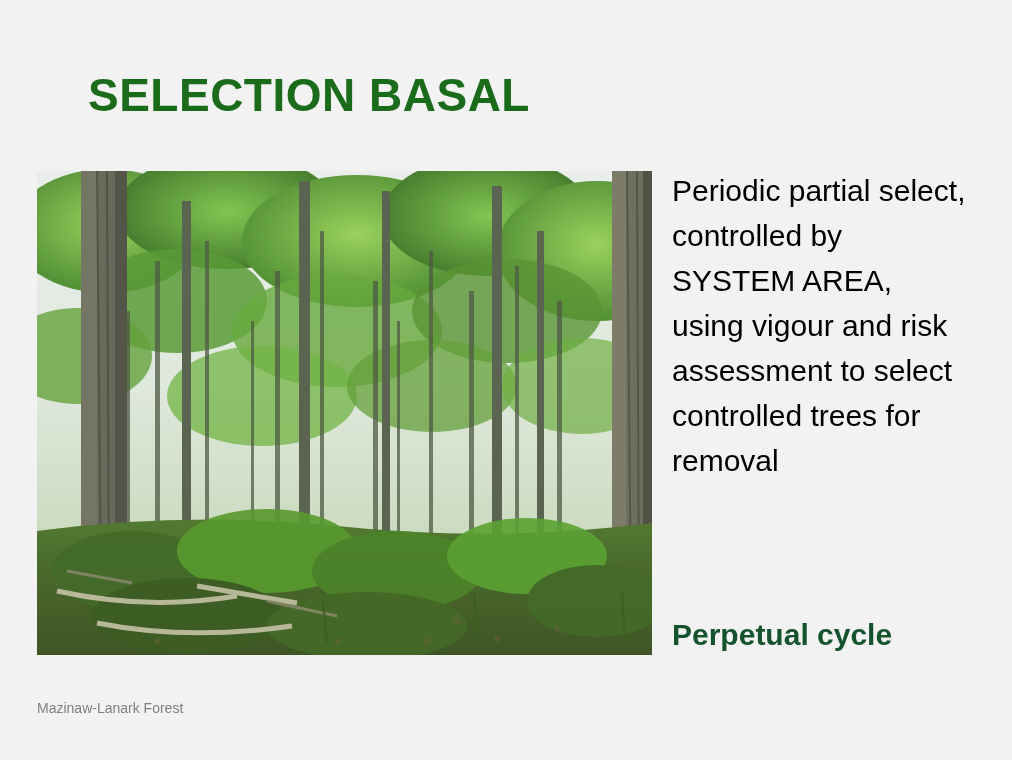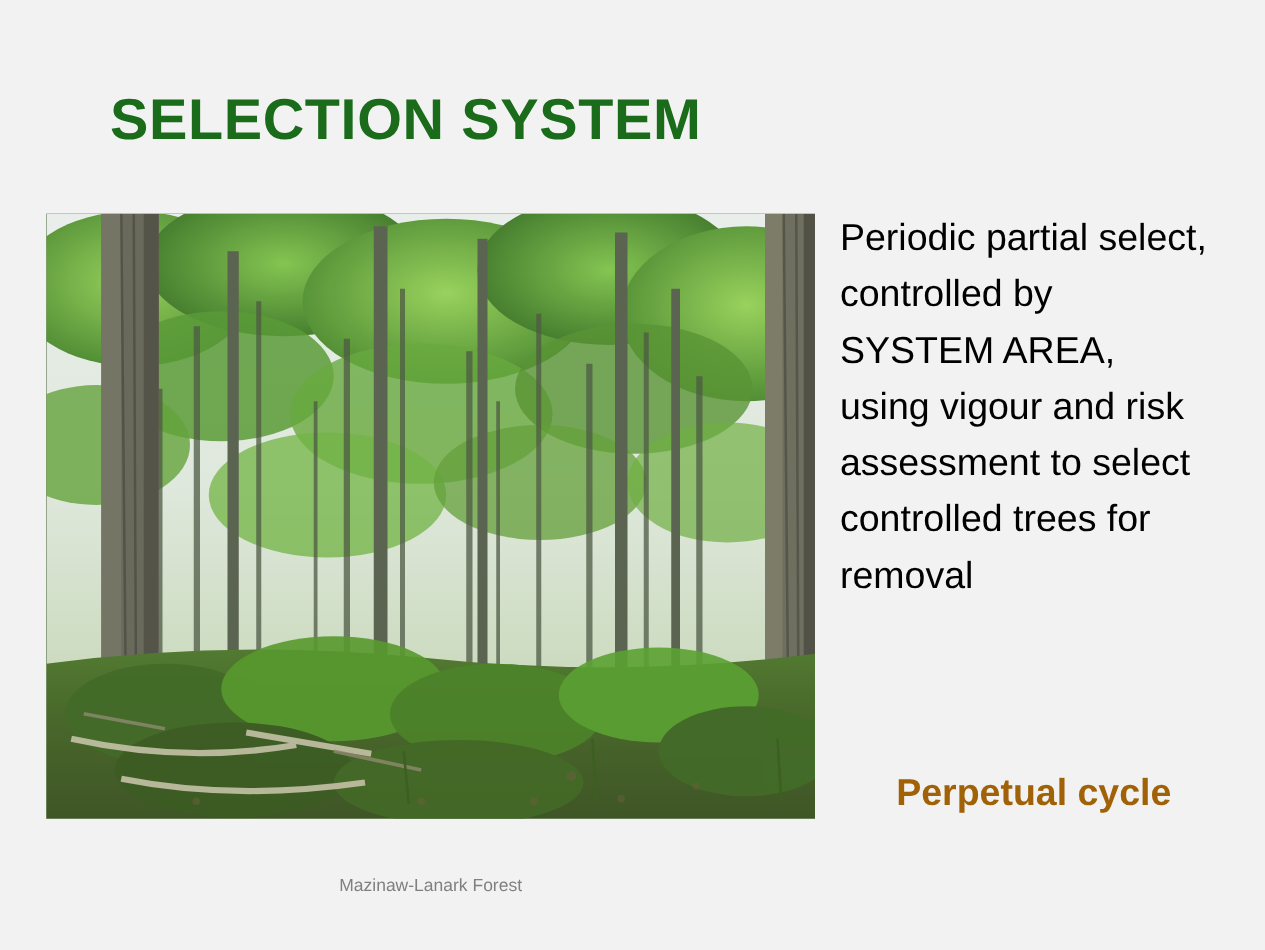--- a/index.html
+++ b/index.html
@@ -41,21 +41,20 @@
   .photo svg {
     display: block;
     width: 615px;
     height: 484px;
   }
   .photo-caption {
     position: absolute;
     left: 37px;
     top: 700px;
     width: 615px;
-    text-align: center;
     font-size: 14px;
     color: #808080;
   }
   .body-text {
     position: absolute;
     left: 672px;
     top: 168px;
     width: 300px;
     font-size: 30px;
     line-height: 45px;
@@ -64,31 +63,30 @@
   .body-text .b {
     font-weight: normal;
   }
   .accent-text {
     position: absolute;
     left: 672px;
     top: 615px;
     width: 310px;
     font-size: 30px;
     font-weight: bold;
-    color: #a16207;
+    color: #14532d;
     line-height: 40px;
-    text-align: center;
   }
 </style>
 </head>
 <body>
 
 <div class="slide">
 
-  <div class="slide-title">SELECTION SYSTEM</div>
+  <div class="slide-title">SELECTION BASAL</div>
 
   <div class="photo">
     <svg viewBox="0 0 615 484" preserveAspectRatio="none">
       <defs>
         <linearGradient id="skyGrad" x1="0" y1="0" x2="0" y2="1">
           <stop offset="0%" stop-color="#e9eeea"></stop>
           <stop offset="45%" stop-color="#dfe8dc"></stop>
           <stop offset="100%" stop-color="#bcd0a8"></stop>
         </linearGradient>
         <linearGradient id="groundGrad" x1="0" y1="0" x2="0" y2="1">

